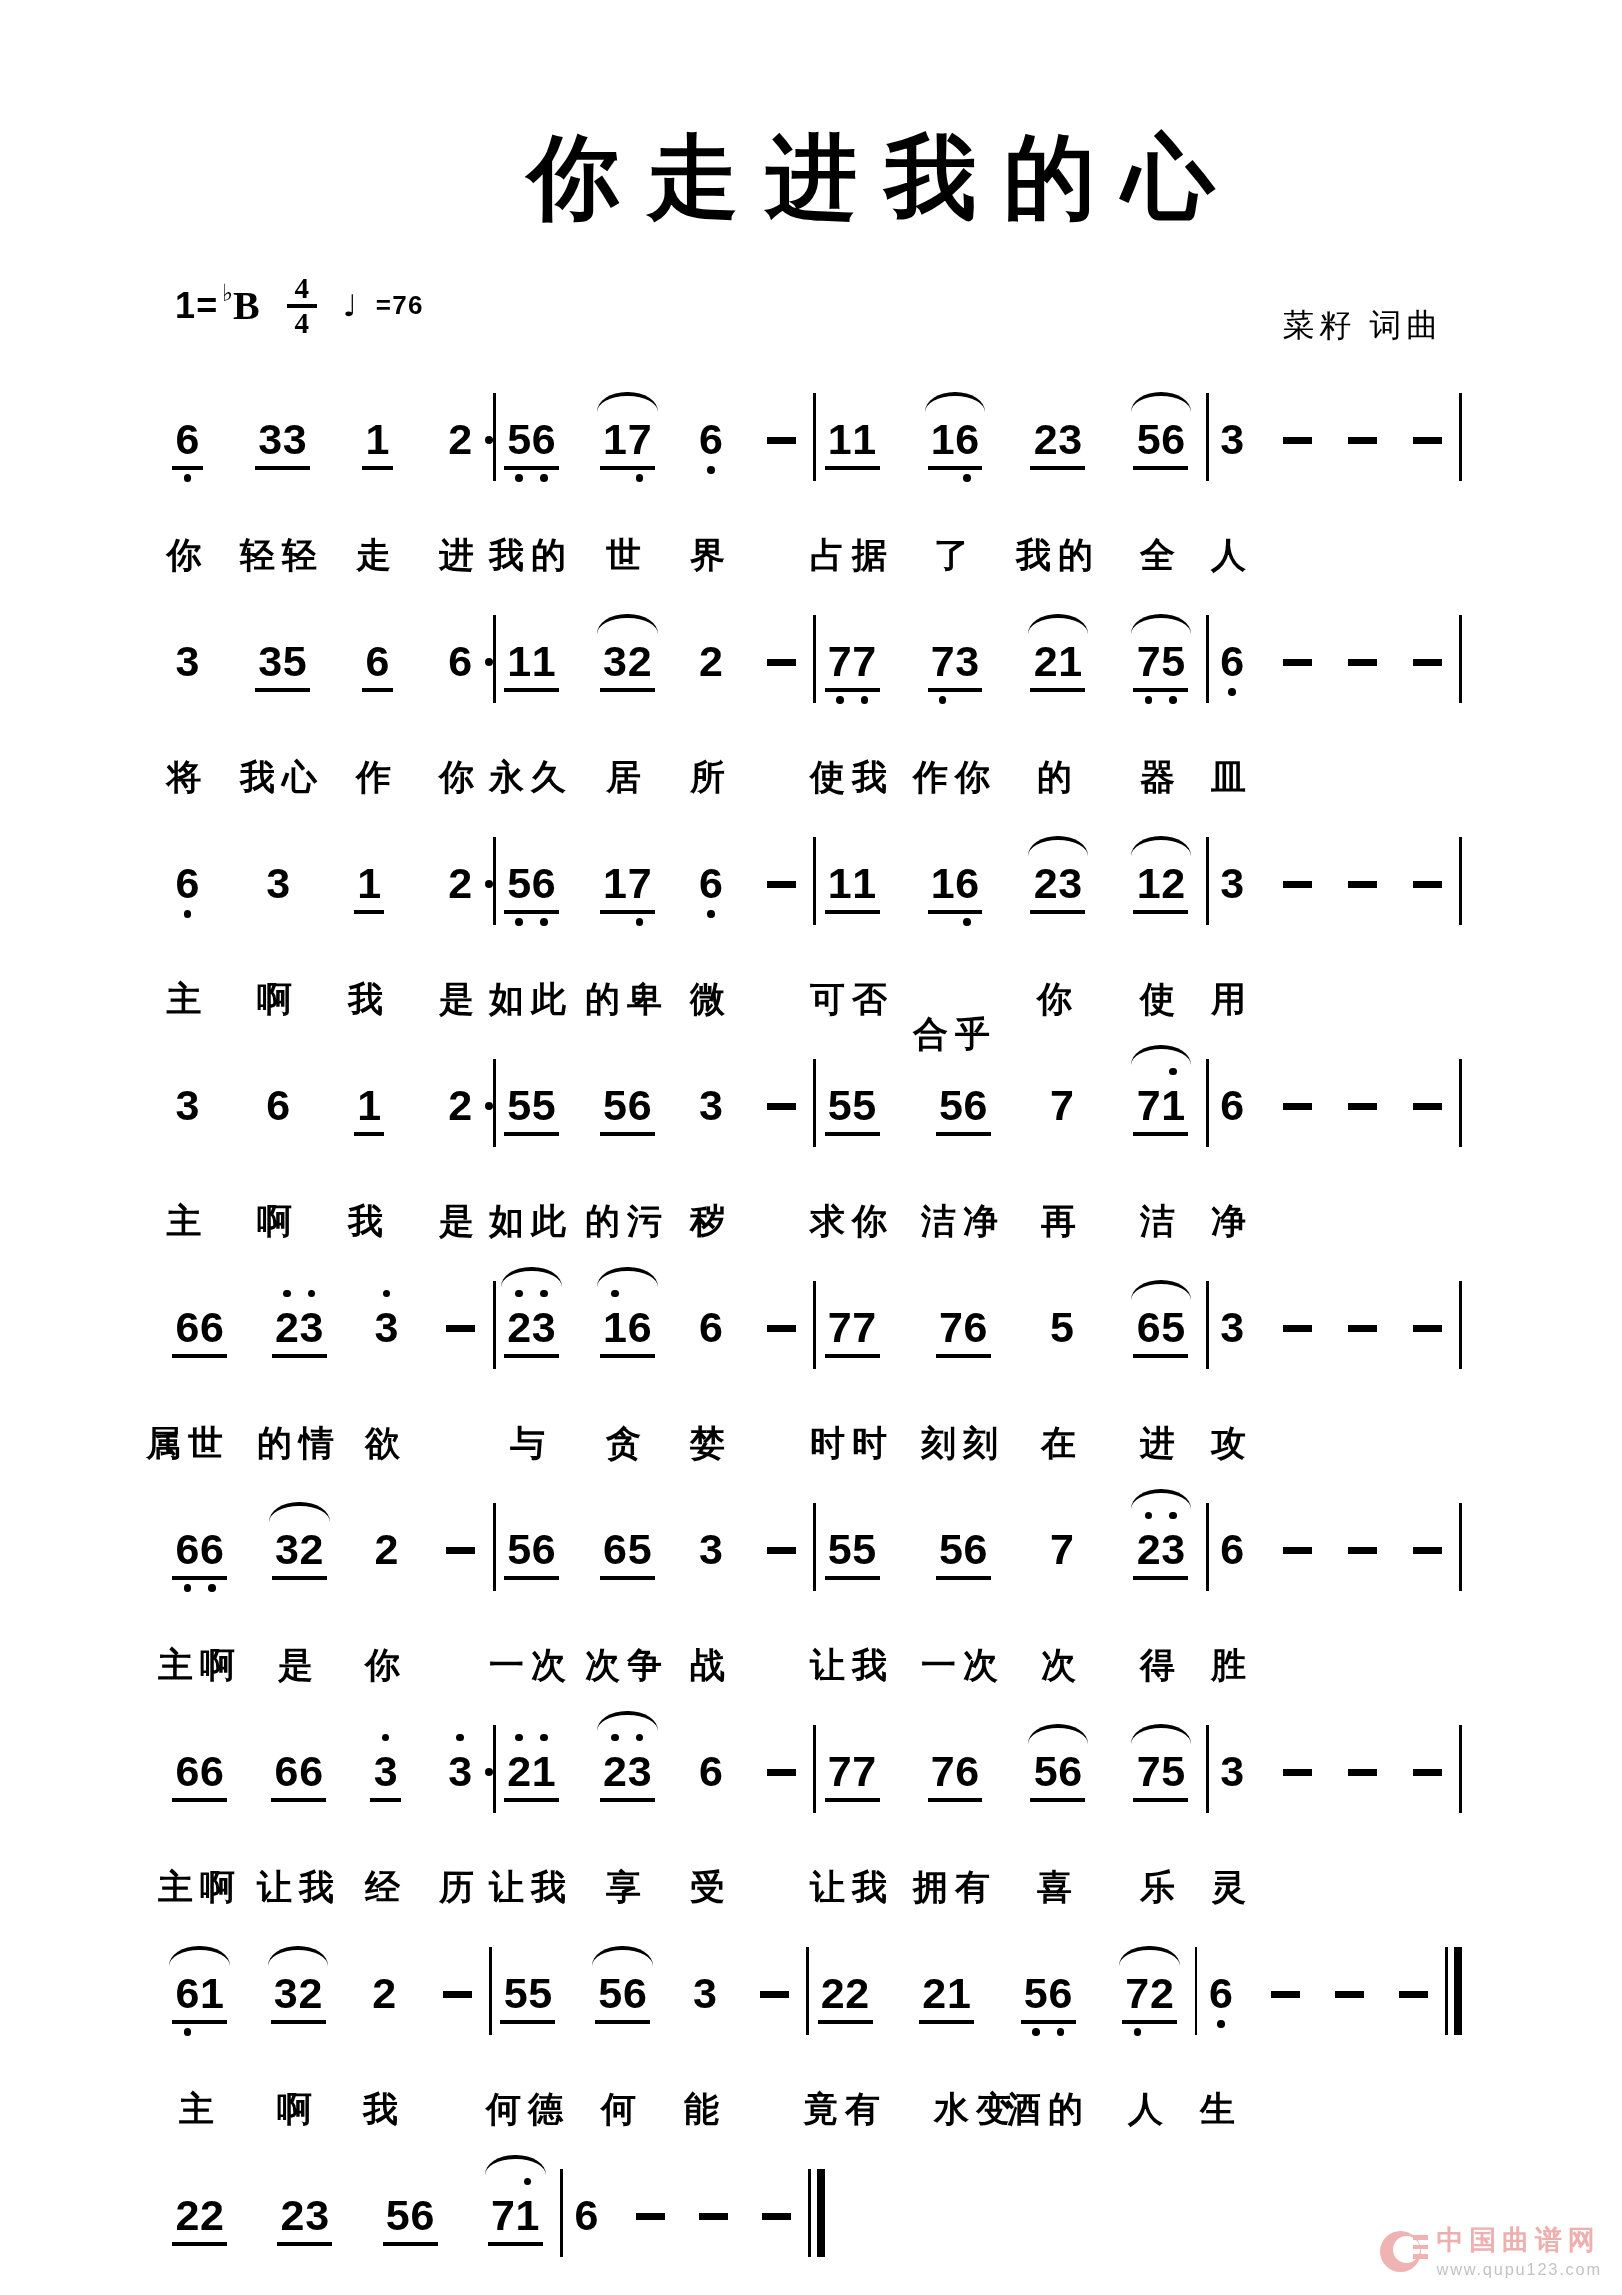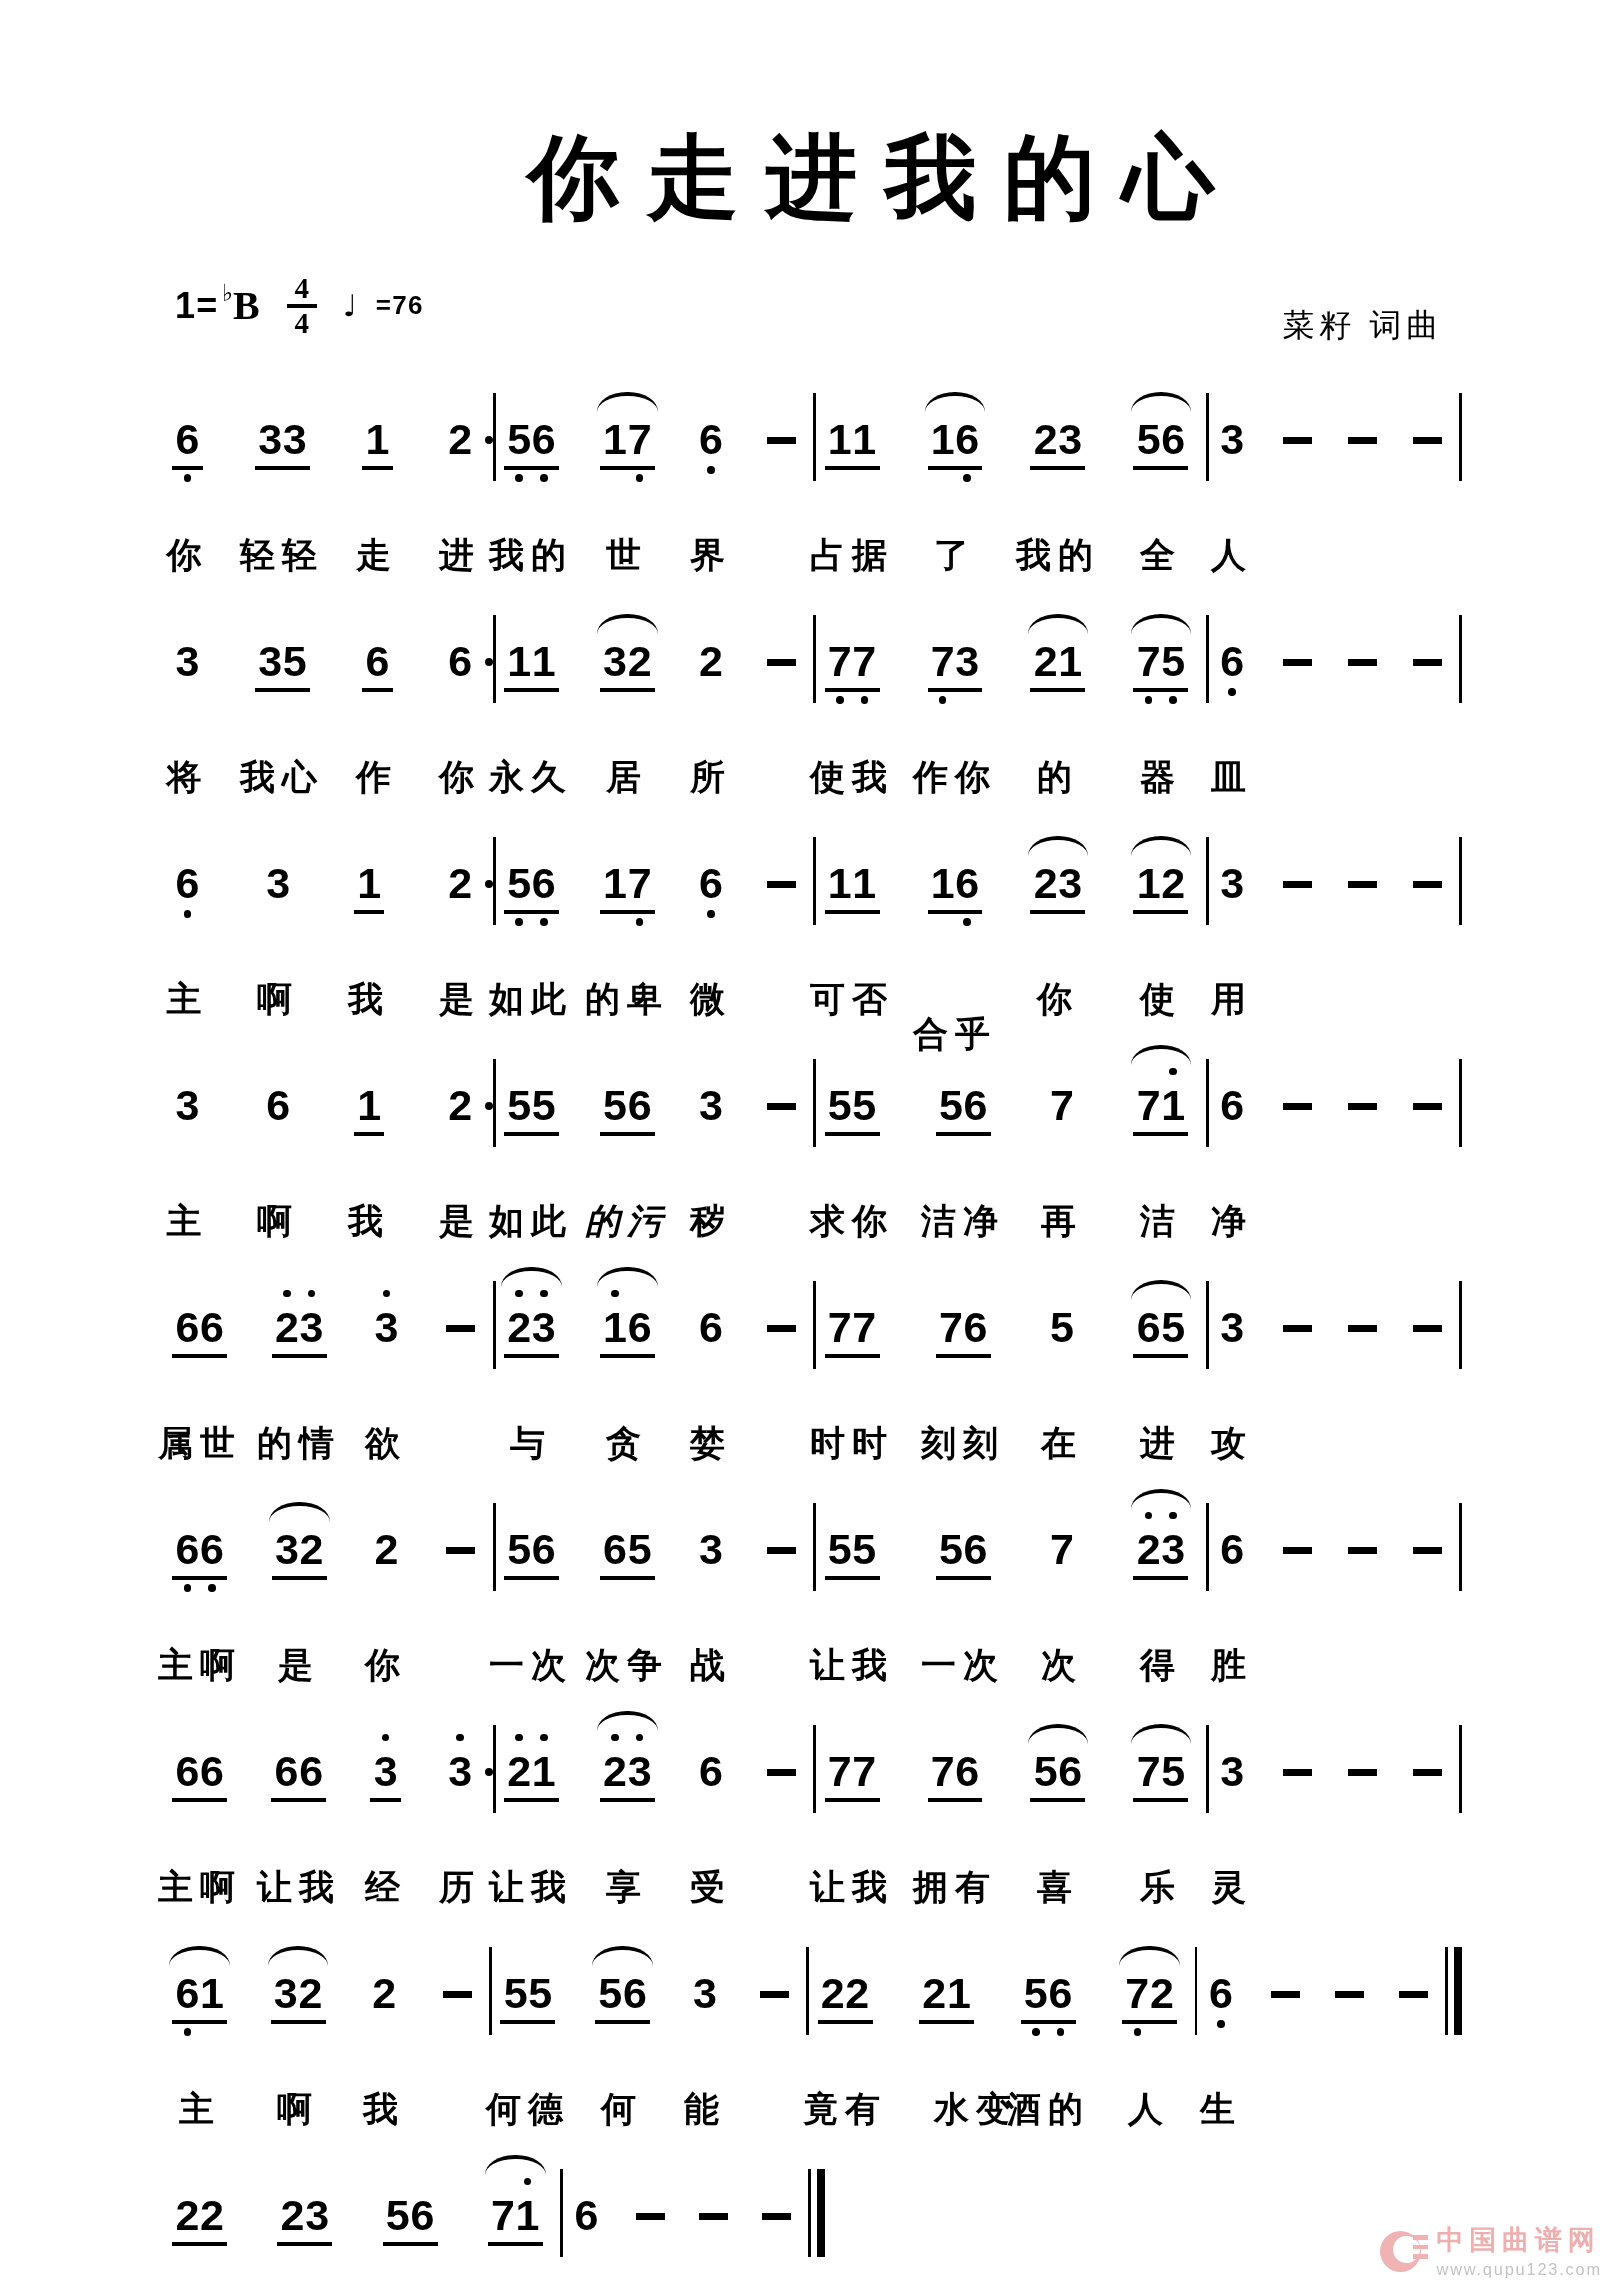--- a/index.html
+++ b/index.html
@@ -581,21 +581,21 @@
           <div class="dash"></div>
         </div>
         <div class="bar"></div>
       </div>
       <div class="lyrics-row">
         <span class="lyr" style="left: 23.4px;">主</span>
         <span class="lyr" style="left: 114px;">啊</span>
         <span class="lyr" style="left: 205px;">我</span>
         <span class="lyr" style="left: 296px;">是</span>
         <span class="lyr" style="left: 367px;">如此</span>
-        <span class="lyr" style="left: 463px; font-style: italic;">的污</span>
+        <span class="lyr" style="left: 463px;">的污</span>
         <span class="lyr" style="left: 547px;">秽</span>
         <span class="lyr" style="left: 688px;">求你</span>
         <span class="lyr" style="left: 799px;">洁净</span>
         <span class="lyr" style="left: 898px;">再</span>
         <span class="lyr" style="left: 997px;">洁</span>
         <span class="lyr" style="left: 1068px;">净</span>
       </div>
     </div>
     <div class="system">
       <div class="notes-row">
@@ -703,21 +703,21 @@
               <div class="dg">3</div>
             </div>
           </div>
           <div class="dash"></div>
           <div class="dash"></div>
           <div class="dash"></div>
         </div>
         <div class="bar"></div>
       </div>
       <div class="lyrics-row">
-        <span class="lyr" style="left: 36px; text-align: right;">属世</span>
+        <span class="lyr" style="left: 24px; text-align: right;">属世</span>
         <span class="lyr" style="left: 135px;">的情</span>
         <span class="lyr" style="left: 222px;">欲</span>
         <span class="lyr" style="left: 367px;">与</span>
         <span class="lyr" style="left: 463px;">贪</span>
         <span class="lyr" style="left: 547px;">婪</span>
         <span class="lyr" style="left: 688px;">时时</span>
         <span class="lyr" style="left: 799px;">刻刻</span>
         <span class="lyr" style="left: 898px;">在</span>
         <span class="lyr" style="left: 997px;">进</span>
         <span class="lyr" style="left: 1068px;">攻</span>

